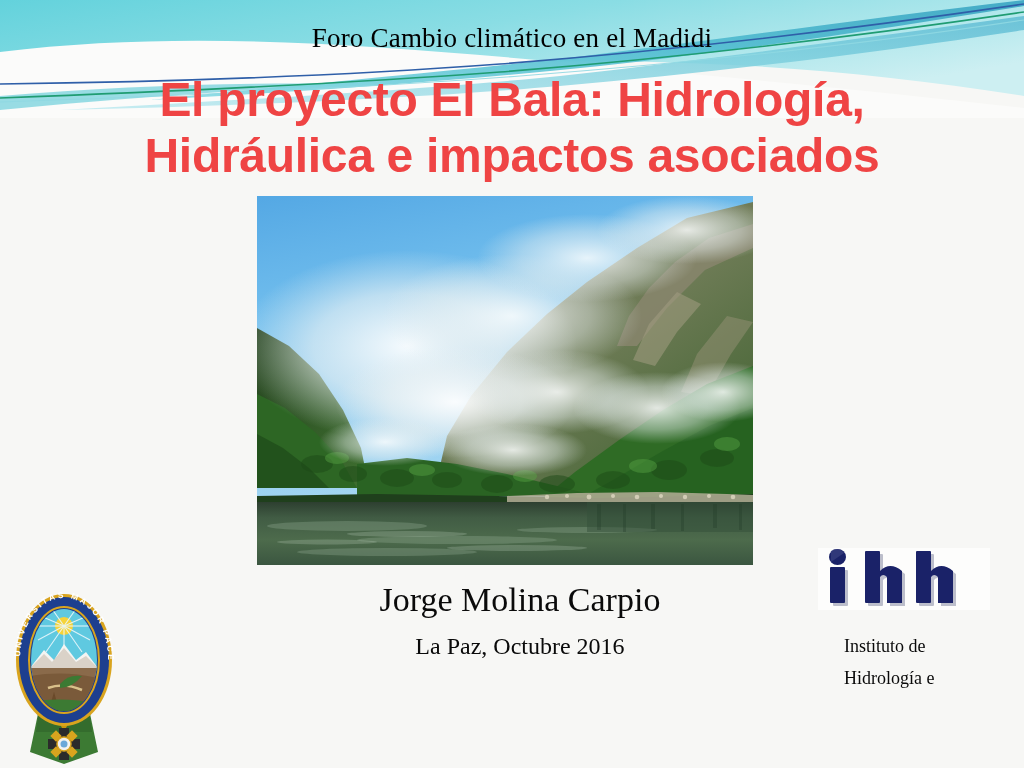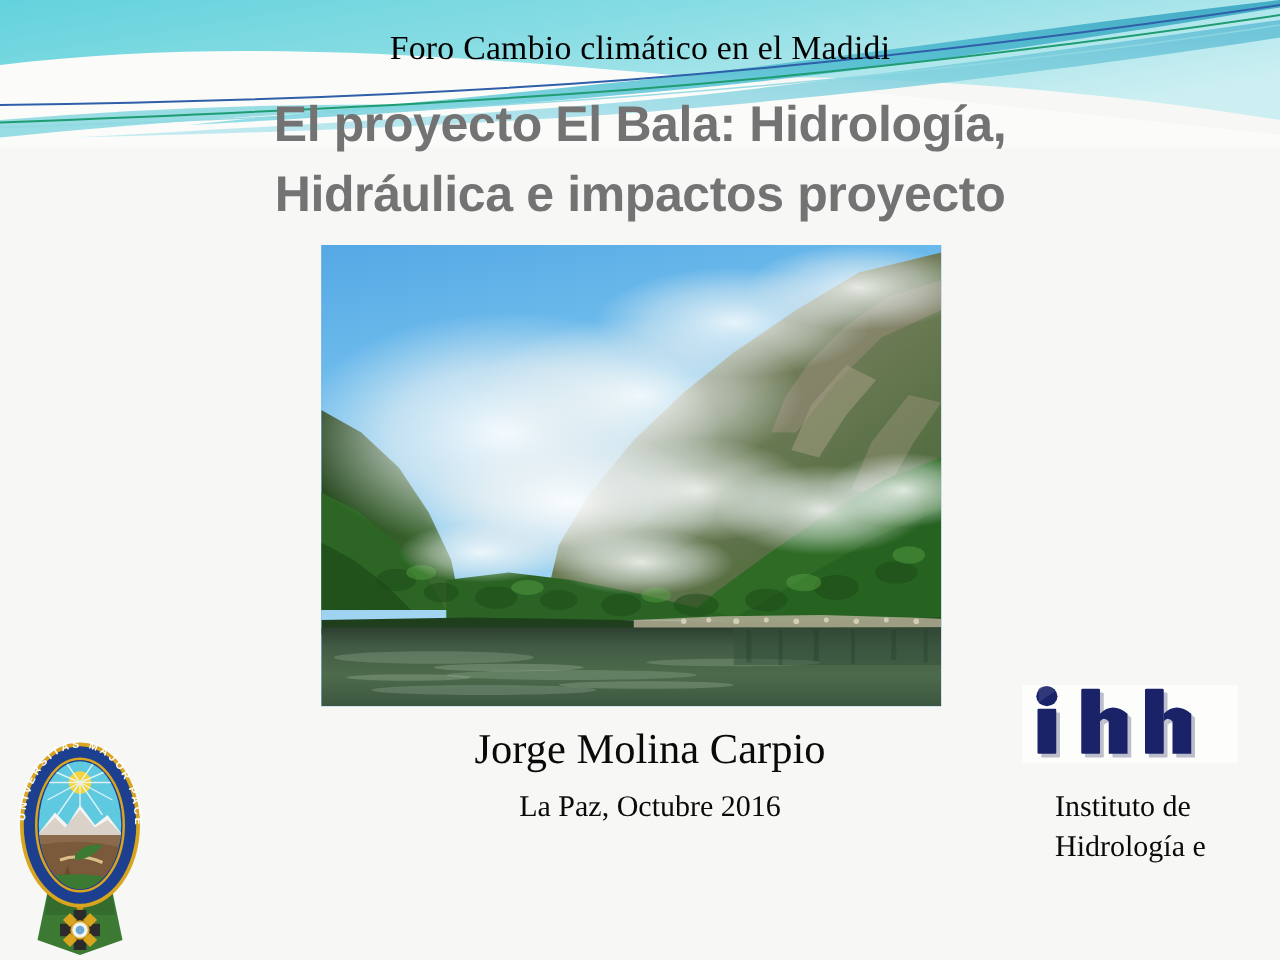--- a/index.html
+++ b/index.html
@@ -39,23 +39,23 @@
     letter-spacing: 0.2px;
     z-index: 5;
   }
   .main-title {
     position: absolute;
     left: 24px; top: 72px;
     width: 976px;
     text-align: center;
     font-family: "Liberation Sans", sans-serif;
     font-weight: bold;
-    font-size: 40px;
+    font-size: 48px;
     line-height: 56px;
-    color: #737373;
+    color: #ef4444;
     letter-spacing: -0.3px;
     z-index: 6;
   }
   .title-line { display: block; white-space: nowrap; }
 
   
   .photo {
     position: absolute;
     left: 257px; top: 196px;
     width: 496px; height: 369px;
@@ -108,21 +108,21 @@
     left: 0; top: 0;
     width: 172px; height: 62px;
     background: #fdfdfc;
   }
   .ihh-logo-box svg { display: block; }
   .ihh-caption {
     position: absolute;
     left: 26px; top: 82px;
     width: 174px;
     font-family: "Liberation Serif", serif;
-    font-size: 24px;
+    font-size: 18px;
     line-height: 32px;
     color: #0a0a0a;
     text-align: left;
   }
   .ihh-caption span { display: block; white-space: nowrap; }
 </style>
 </head>
 <body>
 
 <div class="slide">
@@ -162,21 +162,21 @@
       <path d="M1024,12 C860,36 680,58 500,72 C340,84 160,92 0,98" fill="none" stroke="#1f9c72" stroke-width="1.6"></path>
 
       <path d="M1024,20 C880,42 700,62 520,76 C360,88 180,96 0,102" fill="none" stroke="#8fd8e2" stroke-width="1.2" opacity="0.9"></path>
     </svg>
   </div>
 
   <div class="forum-line">Foro Cambio climático en el Madidi</div>
 
   <div class="main-title">
     <span class="title-line">El proyecto El Bala: Hidrología,</span>
-    <span class="title-line">Hidráulica e impactos proyecto</span>
+    <span class="title-line">Hidráulica e impactos asociados</span>
   </div>
 
   <div class="photo">
     <svg width="496" height="369" viewBox="0 0 496 369" xmlns="http://www.w3.org/2000/svg">
       <defs>
         <linearGradient id="skyG" x1="0" y1="0" x2="0.3" y2="1">
           <stop offset="0%" stop-color="#54a8e4"></stop>
           <stop offset="40%" stop-color="#74c0ee"></stop>
           <stop offset="100%" stop-color="#a8d8f2"></stop>
         </linearGradient>

